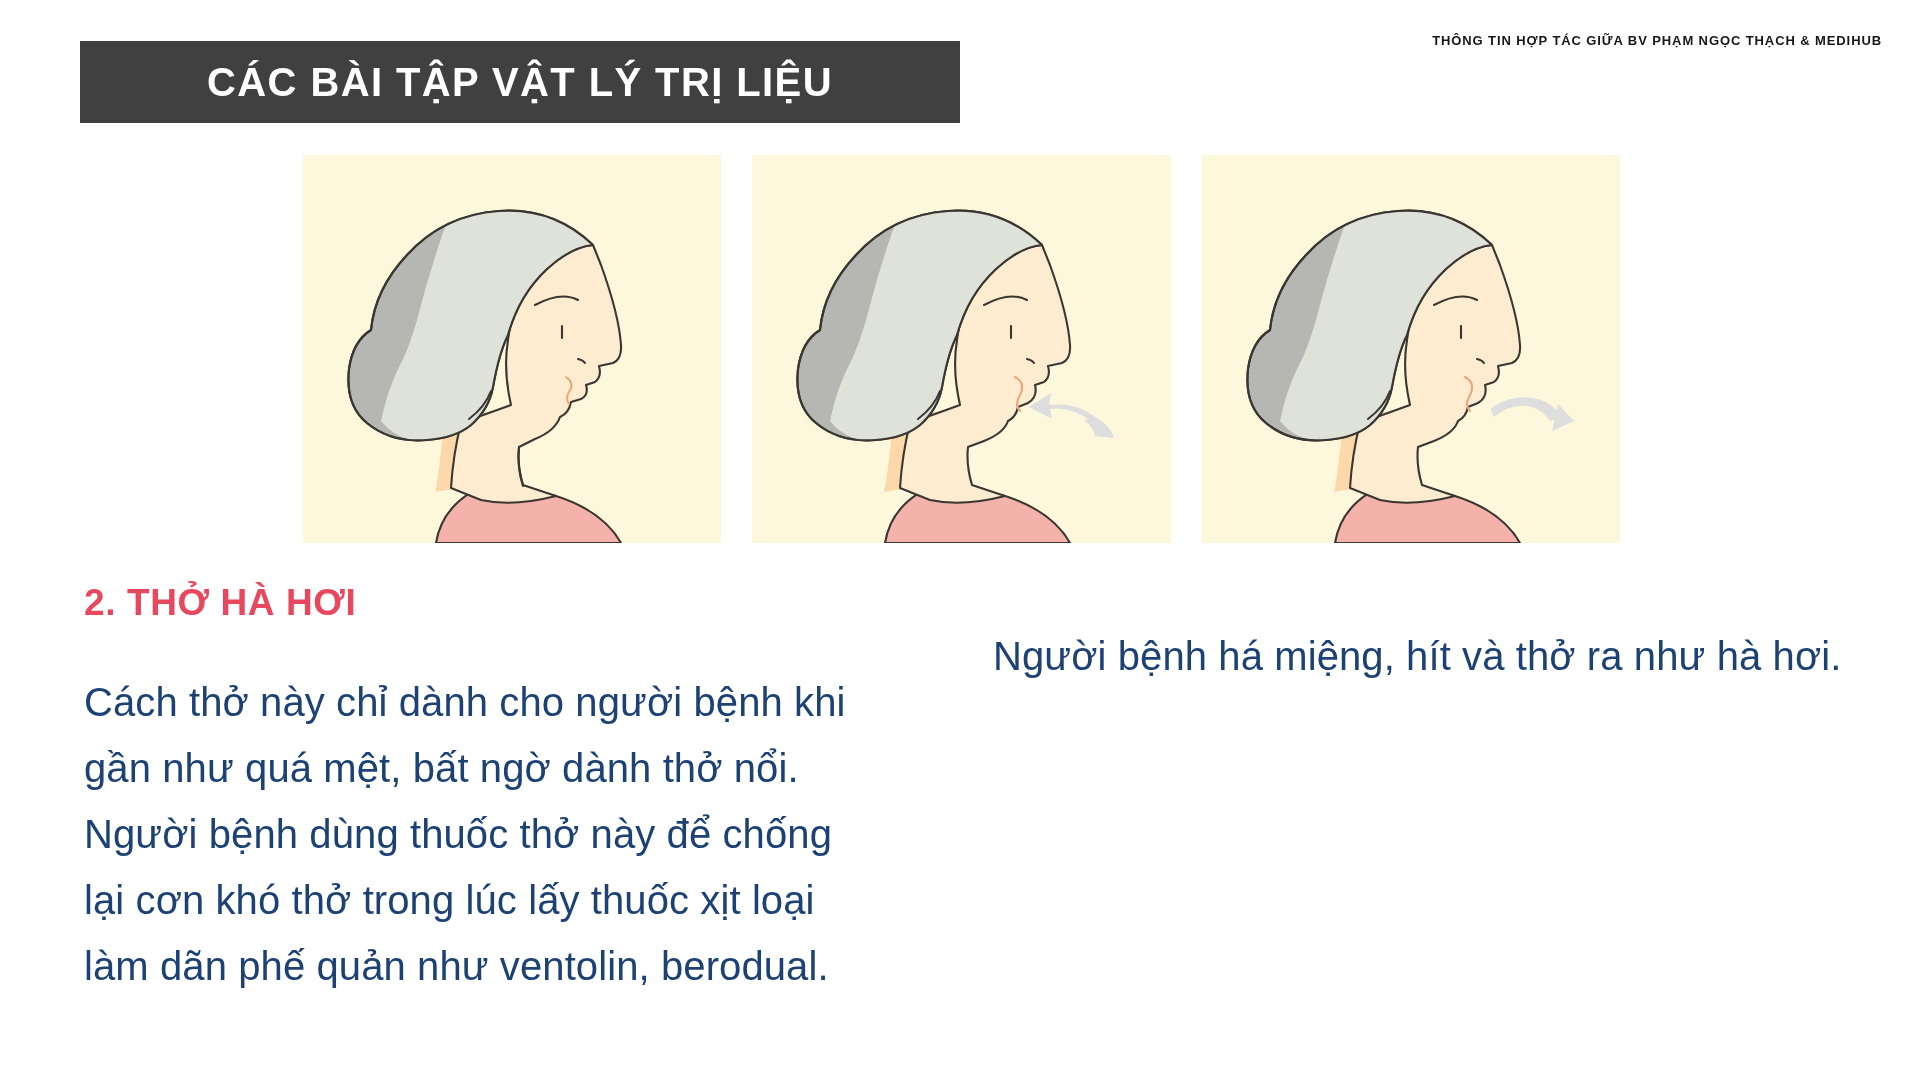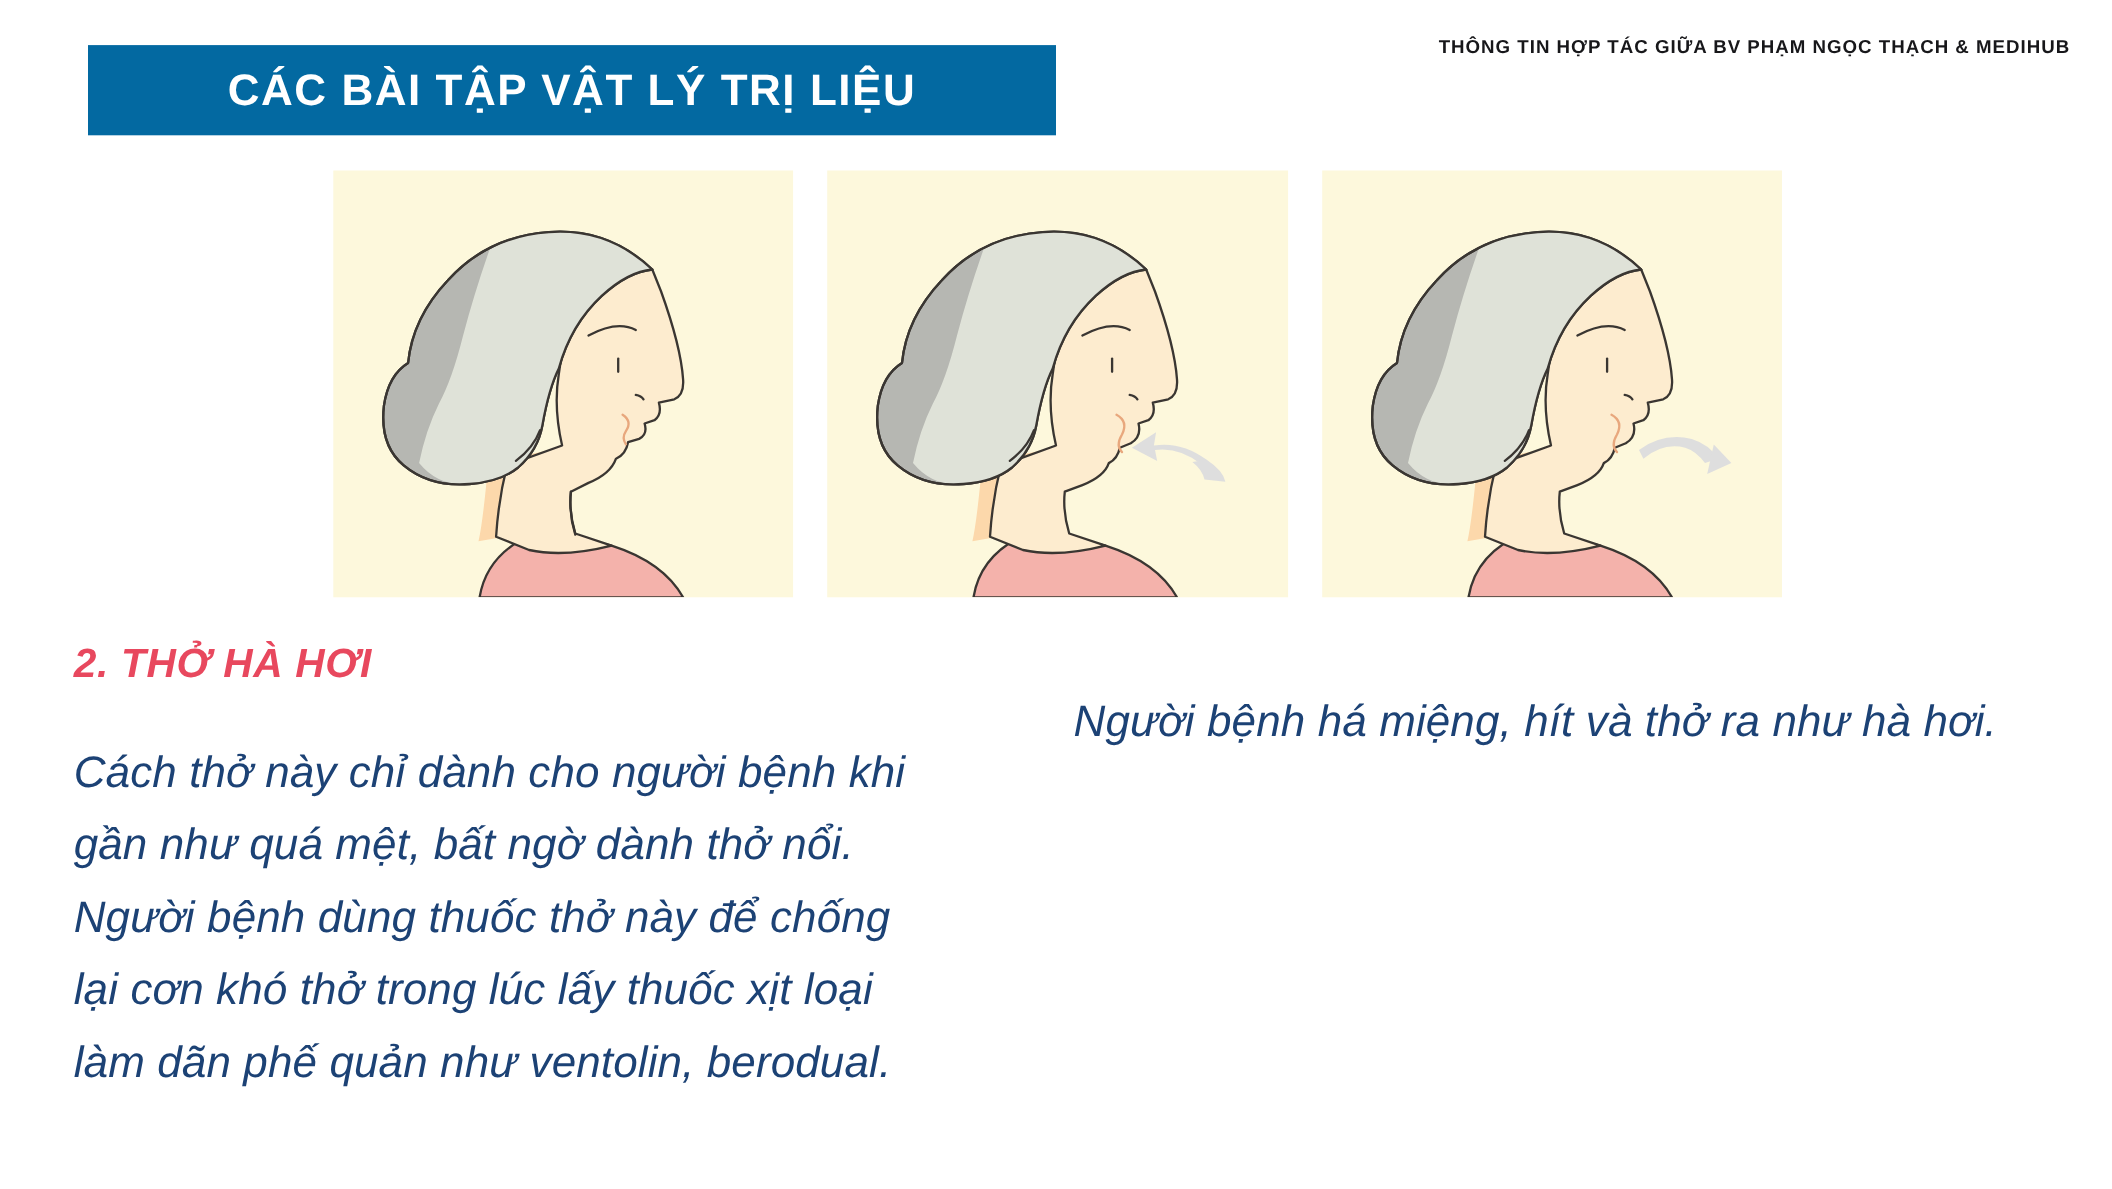--- a/index.html
+++ b/index.html
@@ -17,37 +17,37 @@
     background: #ffffff;
   }
 
   
   .title-bar {
     position: absolute;
     left: 80px;
     top: 41px;
     width: 880px;
     height: 82px;
-    background: #0369a1;
+    background: #404040;
     display: flex;
     align-items: center;
     justify-content: center;
   }
   .title-bar-text {
     color: #ffffff;
     font-size: 40px;
     font-weight: bold;
     letter-spacing: 1.4px;
     white-space: nowrap;
   }
   .partner-note {
     position: absolute;
     right: 38px;
     top: 33px;
-    font-size: 17px;
+    font-size: 13px;
     font-weight: bold;
     letter-spacing: 0.9px;
     color: #17171a;
     white-space: nowrap;
   }
 
   
   .panels {
     position: absolute;
     left: 303px;
@@ -62,25 +62,24 @@
     width: 419px;
     height: 388px;
     background: #fdf8dc;
     overflow: hidden;
   }
   .panel svg { position: absolute; left: 0; top: 0; display: block; }
 
   
   .columns {
     position: absolute;
-    left: 67px;
+    left: 84px;
     top: 580px;
     width: 1800px;
     display: flex;
-    font-style: italic;
   }
   .col-left  { width: 900px; }
   .col-right { width: 900px; }
 
   .section-heading {
     color: #e8485e;
     font-size: 37px;
     font-weight: bold;
     letter-spacing: 0.6px;
     line-height: 1.25;

